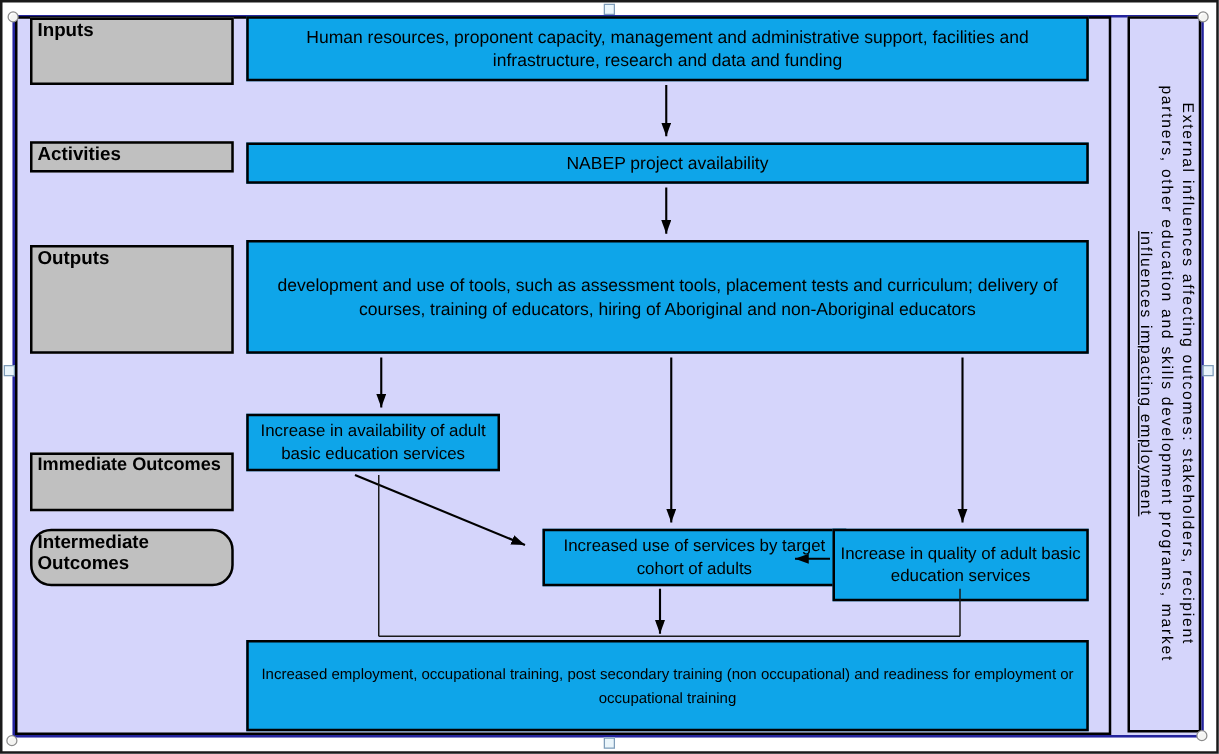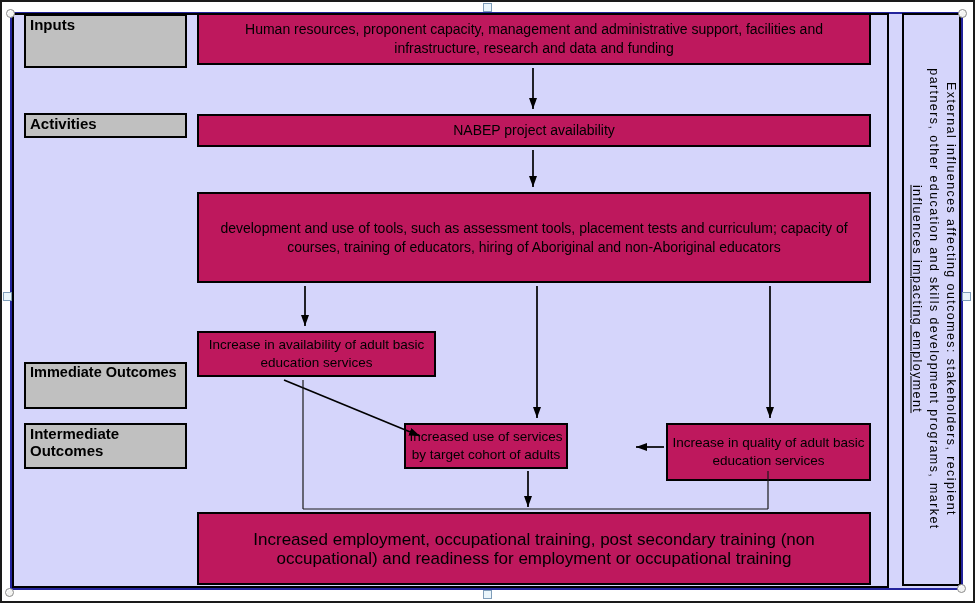--- a/index.html
+++ b/index.html
@@ -32,21 +32,21 @@
   }
   .vtext .u{text-decoration:underline;}
 
   .glabel{
     position:absolute;left:24px;width:163px;background:#c0c0c0;
     border:2px solid #000;box-sizing:border-box;z-index:3;
     display:flex;align-items:flex-start;padding-left:4px;
     font-weight:bold;font-size:15px;line-height:17px;
   }
   .cbox{
-    position:absolute;background:#be185d;border:2px solid #000;box-sizing:border-box;z-index:3;
+    position:absolute;background:#0ea5e9;border:2px solid #000;box-sizing:border-box;z-index:3;
     display:flex;flex-direction:column;align-items:center;justify-content:center;
     text-align:center;font-size:14px;line-height:19px;padding:2px 6px;
   }
   .cbox.small{font-size:13.5px;line-height:18px;padding:2px 3px;}
   .cbox .para{width:100%;}
 
   svg.arrows{position:absolute;left:0;top:0;z-index:4;pointer-events:none;}
   .arrowline{stroke:#000;stroke-width:1.7;fill:none;}
   .plainline{stroke:#1a1a1a;stroke-width:1.2;fill:none;}
 
@@ -68,52 +68,55 @@
     <div>partners, other education and skills development programs, market</div>
     <div class="u">influences impacting employment</div>
   </div>
 
   <div class="glabel" style="top:14px;height:54px;">
     <span>Inputs</span>
   </div>
   <div class="glabel" style="top:113px;height:25px;">
     <span>Activities</span>
   </div>
+  <div class="glabel" style="top:196px;height:87px;">
+    <span>Outputs</span>
+  </div>
   <div class="glabel" style="top:330px;height:47px;font-size:14.5px;margin-top:32px;">
     <span>Immediate Outcomes</span>
   </div>
-  <div class="glabel" style="top:423px;height:46px;">
+  <div class="glabel" style="top:423px;height:46px;border-radius:17px;">
     <span style="width:110px;">Intermediate Outcomes</span>
   </div>
 
   <div class="cbox" style="left:197px;top:13px;width:674px;height:52px;">
     <div class="para">Human resources, proponent capacity, management and administrative support, facilities and infrastructure, research and data and funding</div>
   </div>
 
   <div class="cbox" style="left:197px;top:114px;width:674px;height:33px;">
     <div class="para">NABEP project availability</div>
   </div>
 
   <div class="cbox" style="left:197px;top:192px;width:674px;height:91px;">
-    <div class="para">development and use of tools, such as assessment tools, placement tests and curriculum;  capacity of courses, training of educators, hiring of Aboriginal and non-Aboriginal educators</div>
+    <div class="para">development and use of tools, such as assessment tools, placement tests and curriculum;  delivery of courses, training of educators, hiring of Aboriginal and non-Aboriginal educators</div>
   </div>
 
-  <div class="cbox small" style="left:197px;top:331px;width:239px;height:46px;">
+  <div class="cbox small" style="left:197px;top:331px;width:203px;height:46px;">
     <div class="para">Increase in availability of adult basic education services</div>
   </div>
 
-  <div class="cbox small" style="left:404px;top:423px;width:164px;height:46px;">
+  <div class="cbox small" style="left:434px;top:423px;width:243px;height:46px;">
     <div class="para">Increased use of services by target cohort of adults</div>
   </div>
 
   <div class="cbox small" style="left:666px;top:423px;width:205px;height:58px;">
     <div class="para">Increase in quality of adult basic education services</div>
   </div>
 
-  <div class="cbox" style="left:197px;top:512px;width:674px;height:73px;font-size:17px;line-height:19px;">
+  <div class="cbox" style="left:197px;top:512px;width:674px;height:73px;font-size:12px;line-height:19px;">
     <div class="para">Increased employment, occupational training, post secondary training (non occupational) and readiness for employment or occupational training</div>
   </div>
 
   <svg class="arrows" width="975" height="603">
     <defs>
       <marker id="ah" markerUnits="userSpaceOnUse" markerWidth="12" markerHeight="10" refX="11" refY="4" orient="auto">
         <path d="M0,0 L11,4 L0,8 Z" fill="#000"></path>
       </marker>
     </defs>
     <path class="arrowline" d="M533,68 L533,109" marker-end="url(#ah)"></path>

